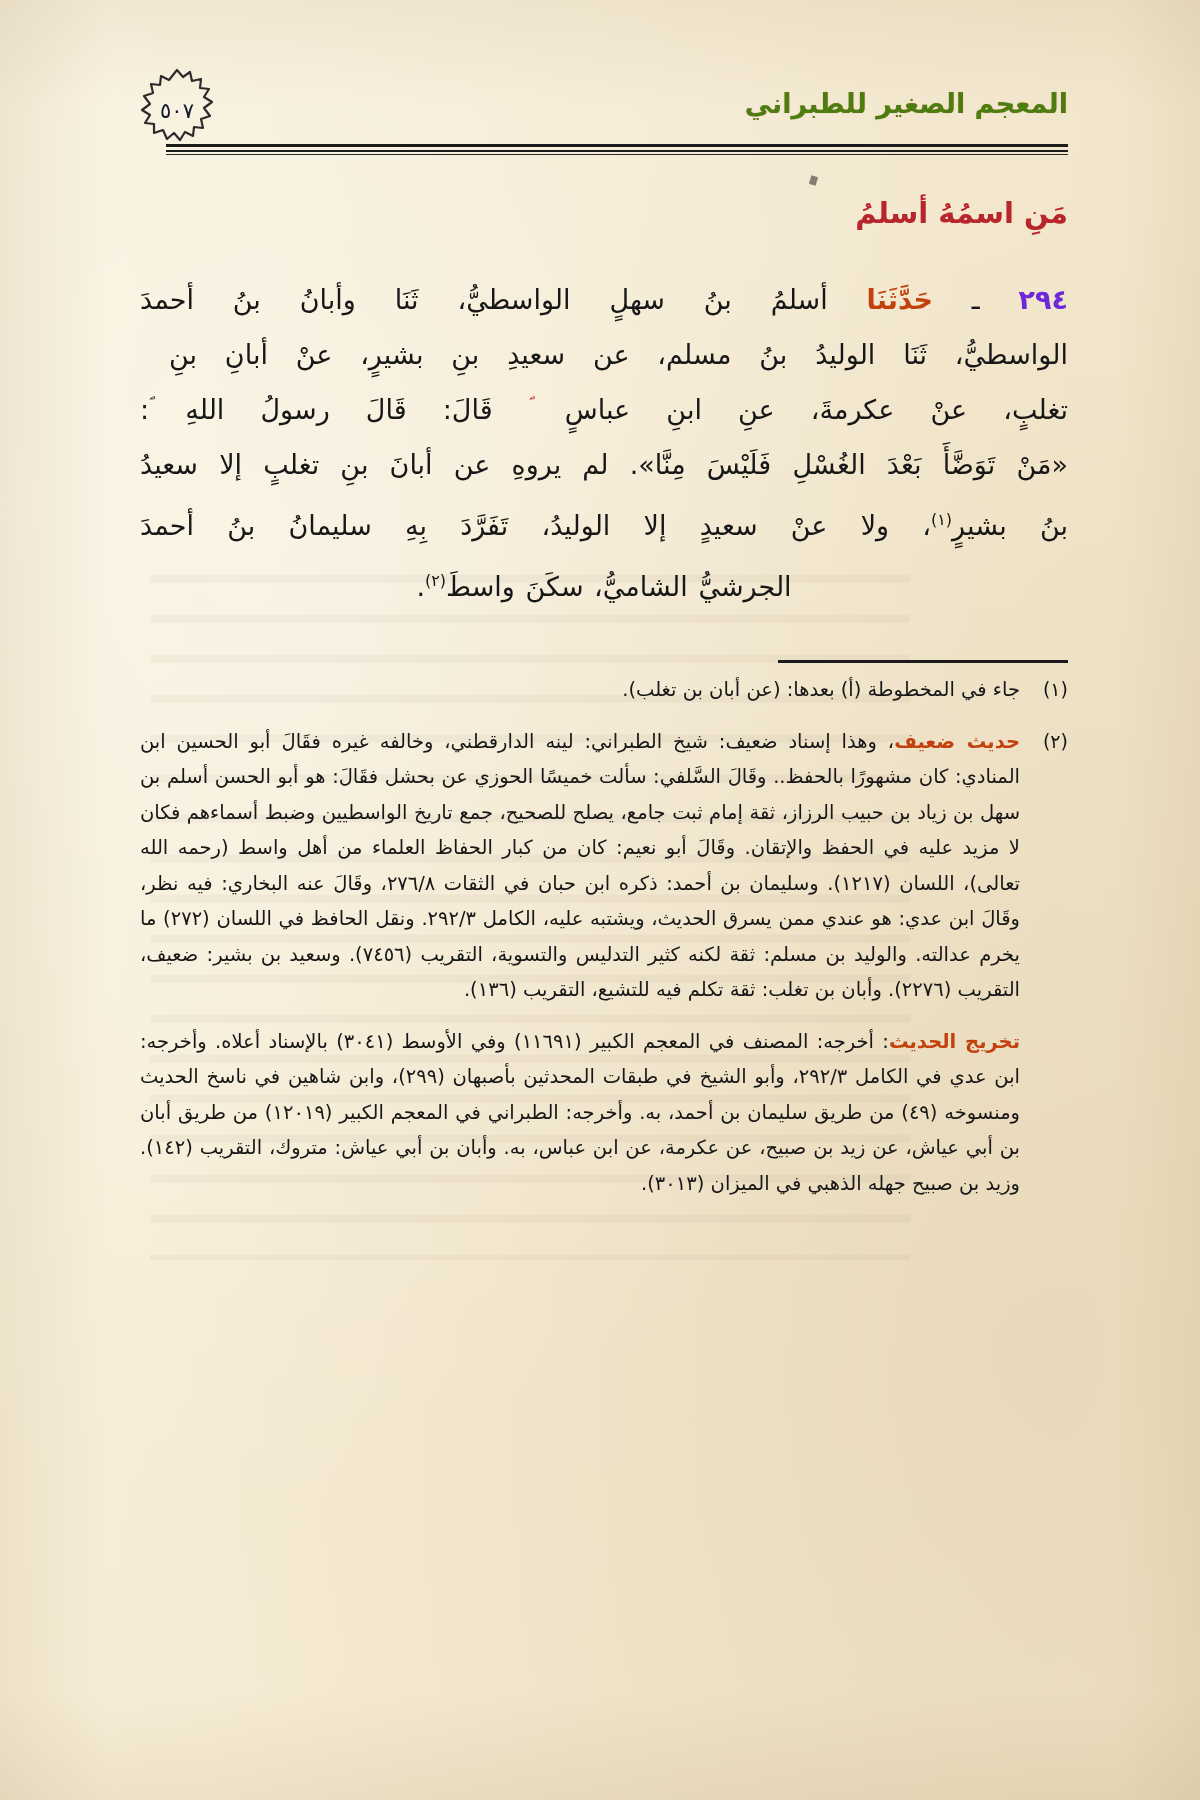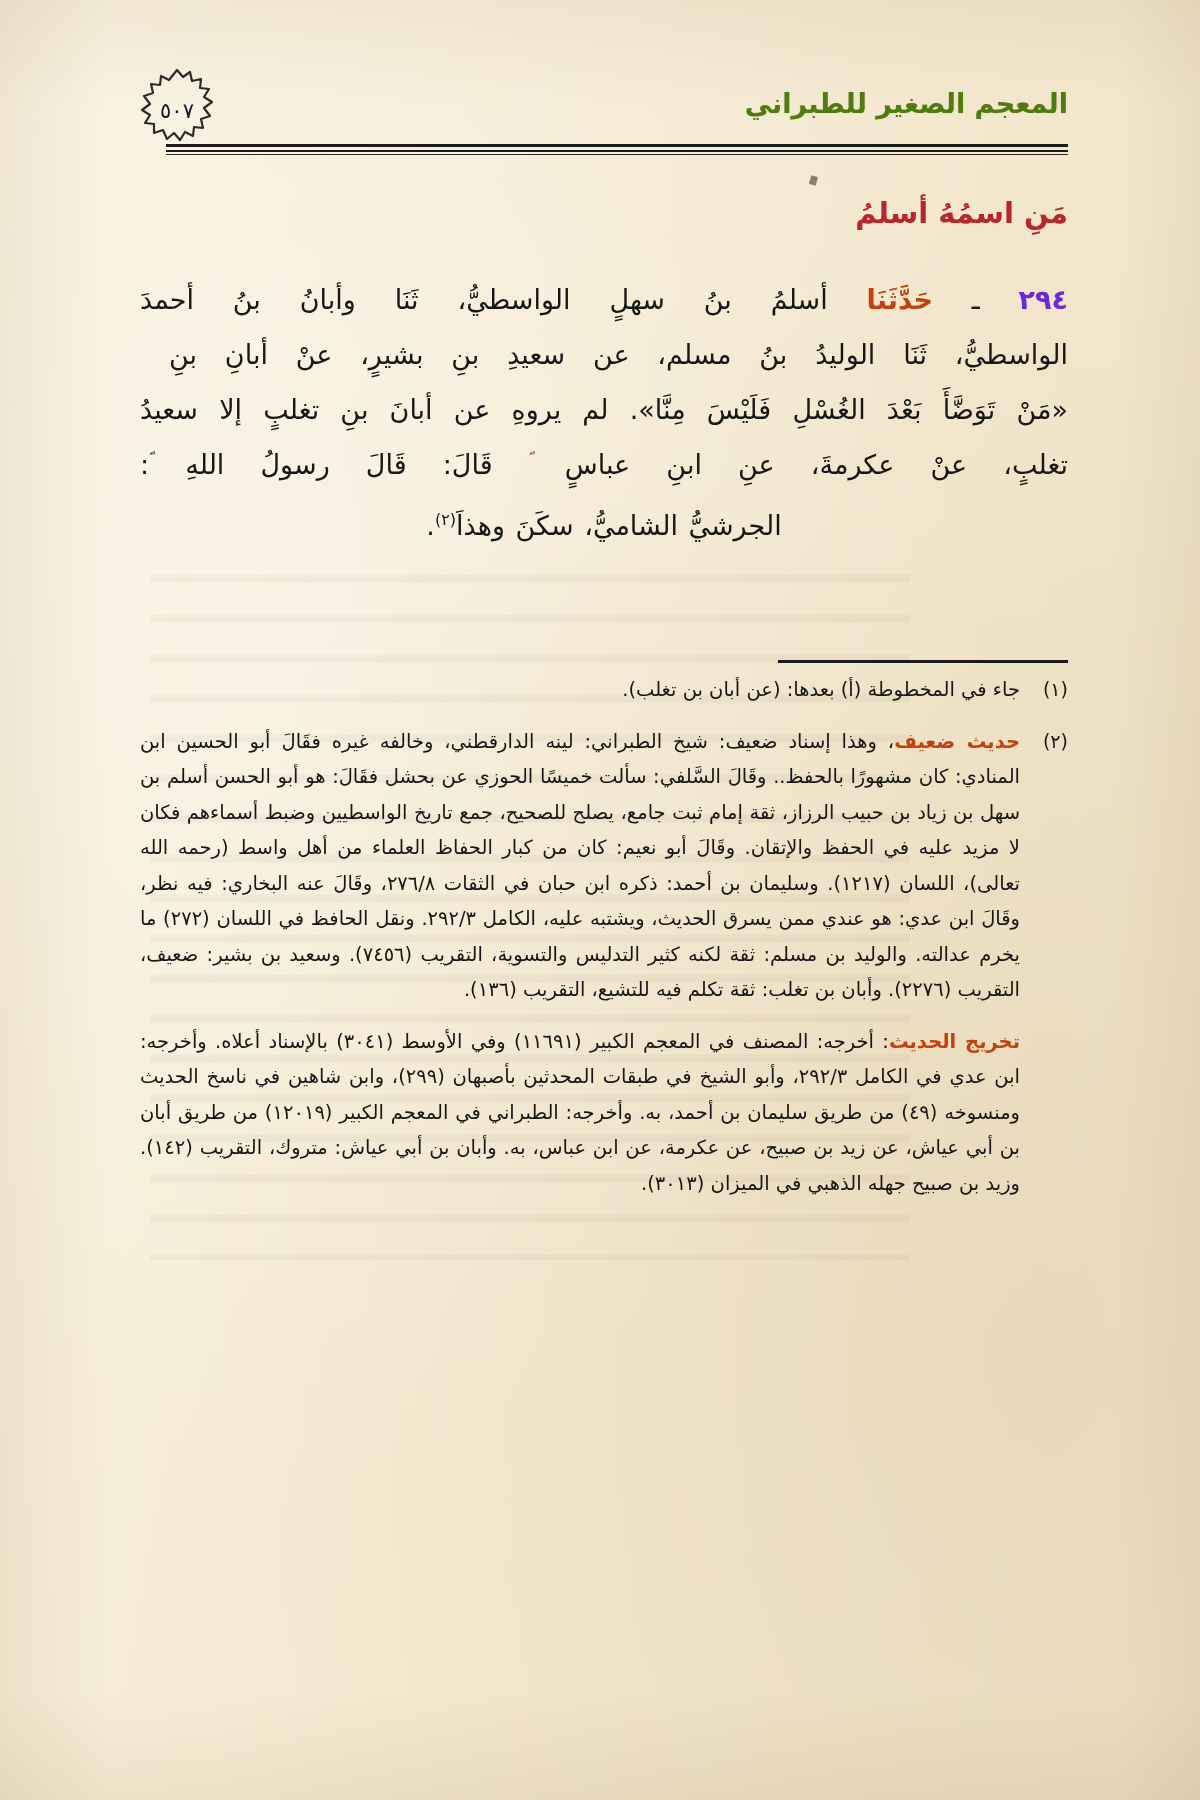--- a/index.html
+++ b/index.html
@@ -263,23 +263,24 @@
     </div>
   </div>
 
   <div class="tick"></div>
 
   <div class="section-title">مَنِ اسمُهُ أسلمُ</div>
 
   <div class="body-block" id="hadith-body">
       <div class="ln just" style="display: block; text-align: justify; text-align-last: justify;"><span><span class="num-red">٢٩٤</span><span> ـ </span><span class="red">حَدَّثَنَا</span><span> أسلمُ بنُ سهلٍ الواسطيُّ، ثَنَا وأبانُ بنُ أحمدَ</span></span></div>
       <div class="ln just" style="display: block; text-align: justify; text-align-last: justify; margin-left: 29px;"><span><span>الواسطيُّ، ثَنَا الوليدُ بنُ مسلم، عن سعيدِ بنِ بشيرٍ، عنْ أبانِ بنِ</span></span></div>
+      <div class="ln just" style="display: block; text-align: justify; text-align-last: justify;"><span><span>تغلبٍ، عنْ عكرمةَ، عنِ ابنِ عباسٍ </span><span class="honorific">ؐ</span><span> قَالَ: قَالَ رسولُ اللهِ </span><span class="honorific-blk">ؐ</span><span>:</span></span></div>
       <div class="ln just" style="display: block; text-align: justify; text-align-last: justify;"><span><span>«مَنْ تَوَضَّأَ بَعْدَ الغُسْلِ فَلَيْسَ مِنَّا». لم يروهِ عن أبانَ بنِ تغلبٍ إلا سعيدُ</span></span></div>
-      <div class="ln just" style="display: block; text-align: justify; text-align-last: justify;"><span><span>تغلبٍ، عنْ عكرمةَ، عنِ ابنِ عباسٍ </span><span class="honorific">ؐ</span><span> قَالَ: قَالَ رسولُ اللهِ </span><span class="honorific-blk">ؐ</span><span>:</span></span></div>
-      <div class="ln rightend"><span><span>الجرشيُّ الشاميُّ، سكَنَ وهذاَ</span><sup class="fn">(٢)</sup><span>.</span></span></div>
+      <div class="ln just" style="display: block; text-align: justify; text-align-last: justify;"><span><span>بنُ بشيرٍ</span><sup class="fn">(١)</sup><span>، ولا عنْ سعيدٍ إلا الوليدُ، تَفَرَّدَ بِهِ سليمانُ بنُ أحمدَ</span></span></div>
+      <div class="ln rightend"><span><span>الجرشيُّ الشاميُّ، سكَنَ واسطَ</span><sup class="fn">(٢)</sup><span>.</span></span></div>
     </div>
 
   <div class="fn-rule"></div>
 
   <div class="footnotes" id="footnotes-container">
       <div class="fn-item">
         <div class="fn-marker">(١)</div>
         <div class="fn-text">
           <p class="fn-para"><span>جاء في المخطوطة (أ) بعدها: (عن أبان بن تغلب).</span></p>
         </div>

